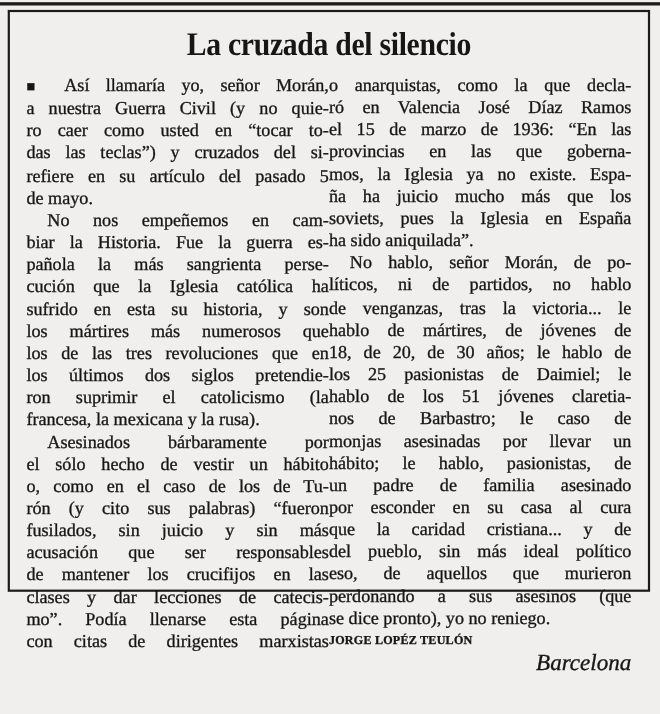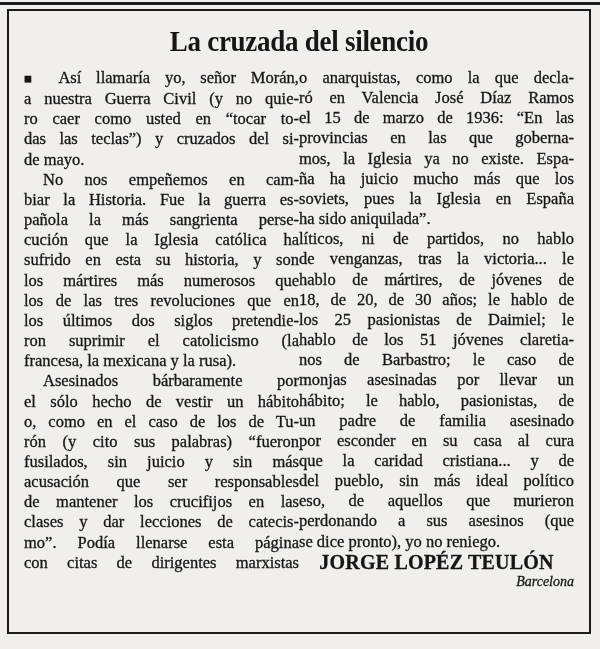--- a/index.html
+++ b/index.html
@@ -22,21 +22,21 @@
   }
   .top-rule{
     position:absolute;
     left:0; top:2px;
     width:600px; height:3px;
     background:var(--rule);
   }
   .article-box{
     position:absolute;
     left:7px; top:9px;
-    width:584px; height:625px;
+    width:584px; height:529px;
     box-sizing:border-box;
     border:2px solid var(--rule);
     padding:13px 15px 0 15px;
   }
   .headline{
     height:34px;
     line-height:34px;
     text-align:center;
     font-size:30px;
     font-weight:bold;
@@ -67,46 +67,47 @@
     text-align-last:left;
   }
   .line.indent{
     text-indent:19px;
   }
   .bullet{
     font-size:13px;
     letter-spacing:2px;
   }
   .sig-name{
-    text-align:center;
+    text-align:left;
     font-weight:bold;
-    font-size:20px;
+    font-size:11px;
     line-height:20.15px;
     letter-spacing:0.2px;
   }
   .sig-place{
     text-align:right;
     font-style:italic;
-    font-size:14px;
+    font-size:21px;
     line-height:20.15px;
   }
 </style>
 </head>
 <body>
 
 <div class="page">
   <div class="top-rule"></div>
   <div class="article-box">
     <div class="headline">La cruzada del silencio</div>
     <div class="columns">
       <div class="col">
           <div class="line"><span class="bullet">■</span> Así llamaría yo, señor Morán,</div>
           <div class="line">a nuestra Guerra Civil (y no quie-</div>
           <div class="line">ro caer como usted en “tocar to-</div>
           <div class="line">das las teclas”) y cruzados del si-</div>
+          <div class="line">refiere en su artículo del pasado 5</div>
           <div class="line para-end">de mayo.</div>
           <div class="line indent">No nos empeñemos en cam-</div>
           <div class="line">biar la Historia. Fue la guerra es-</div>
           <div class="line">pañola la más sangrienta perse-</div>
           <div class="line">cución que la Iglesia católica ha</div>
           <div class="line">sufrido en esta su historia, y son</div>
           <div class="line">los mártires más numerosos que</div>
           <div class="line">los de las tres revoluciones que en</div>
           <div class="line">los últimos dos siglos pretendie-</div>
           <div class="line">ron suprimir el catolicismo (la</div>
@@ -125,20 +126,21 @@
       <div class="col">
 
         <div class="line">o anarquistas, como la que decla-</div>
           <div class="line">ró en Valencia José Díaz Ramos</div>
           <div class="line">el 15 de marzo de 1936: “En las</div>
           <div class="line">provincias en las que goberna-</div>
           <div class="line">mos, la Iglesia ya no existe. Espa-</div>
           <div class="line">ña ha juicio mucho más que los</div>
           <div class="line">soviets, pues la Iglesia en España</div>
           <div class="line para-end">ha sido aniquilada”.</div>
+          <div class="line indent">No hablo, señor Morán, de po-</div>
           <div class="line">líticos, ni de partidos, no hablo</div>
           <div class="line">de venganzas, tras la victoria... le</div>
           <div class="line">hablo de mártires, de jóvenes de</div>
           <div class="line">18, de 20, de 30 años; le hablo de</div>
           <div class="line">los 25 pasionistas de Daimiel; le</div>
           <div class="line">hablo de los 51 jóvenes claretia-</div>
           <div class="line">nos de Barbastro; le caso de</div>
           <div class="line">monjas asesinadas por llevar un</div>
           <div class="line">hábito; le hablo, pasionistas, de</div>
           <div class="line">un padre de familia asesinado</div>

